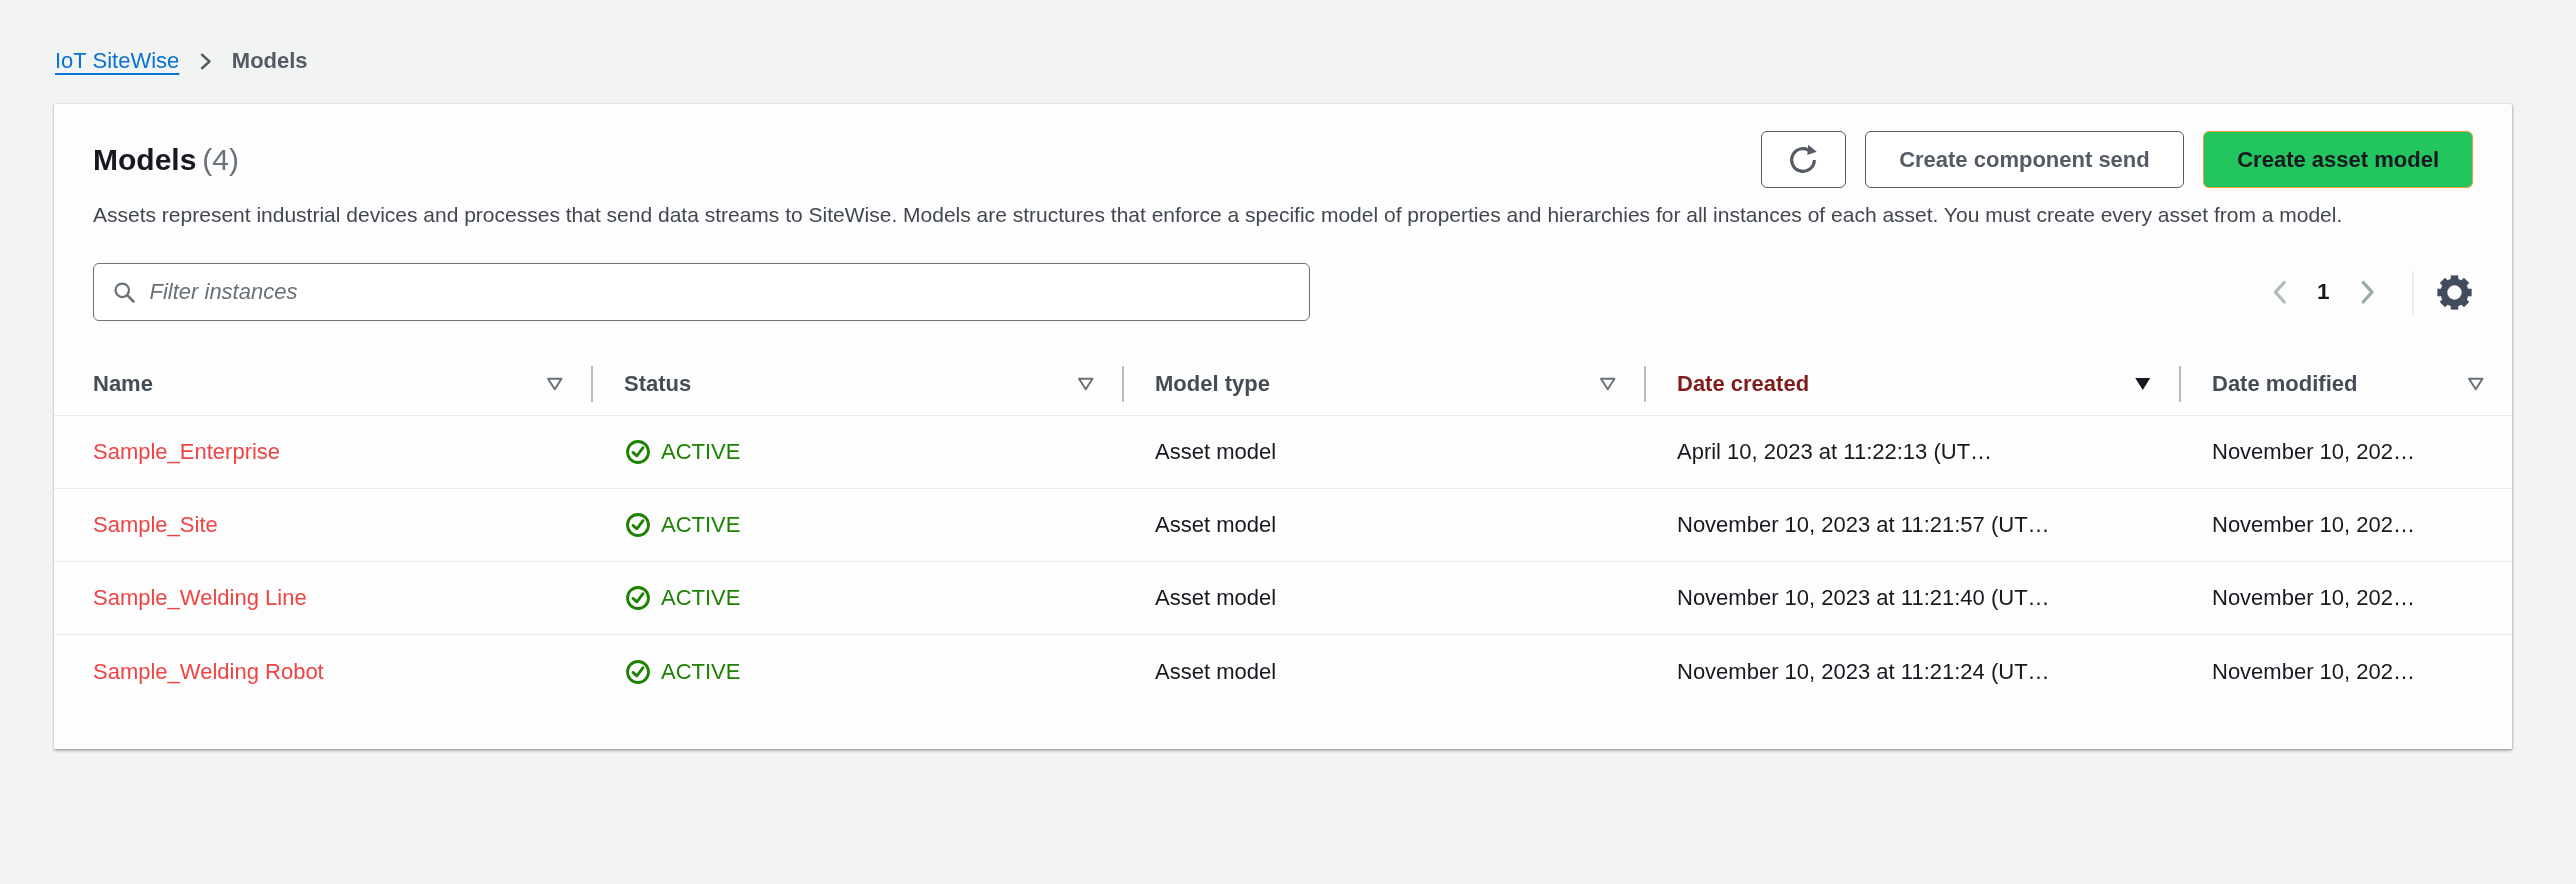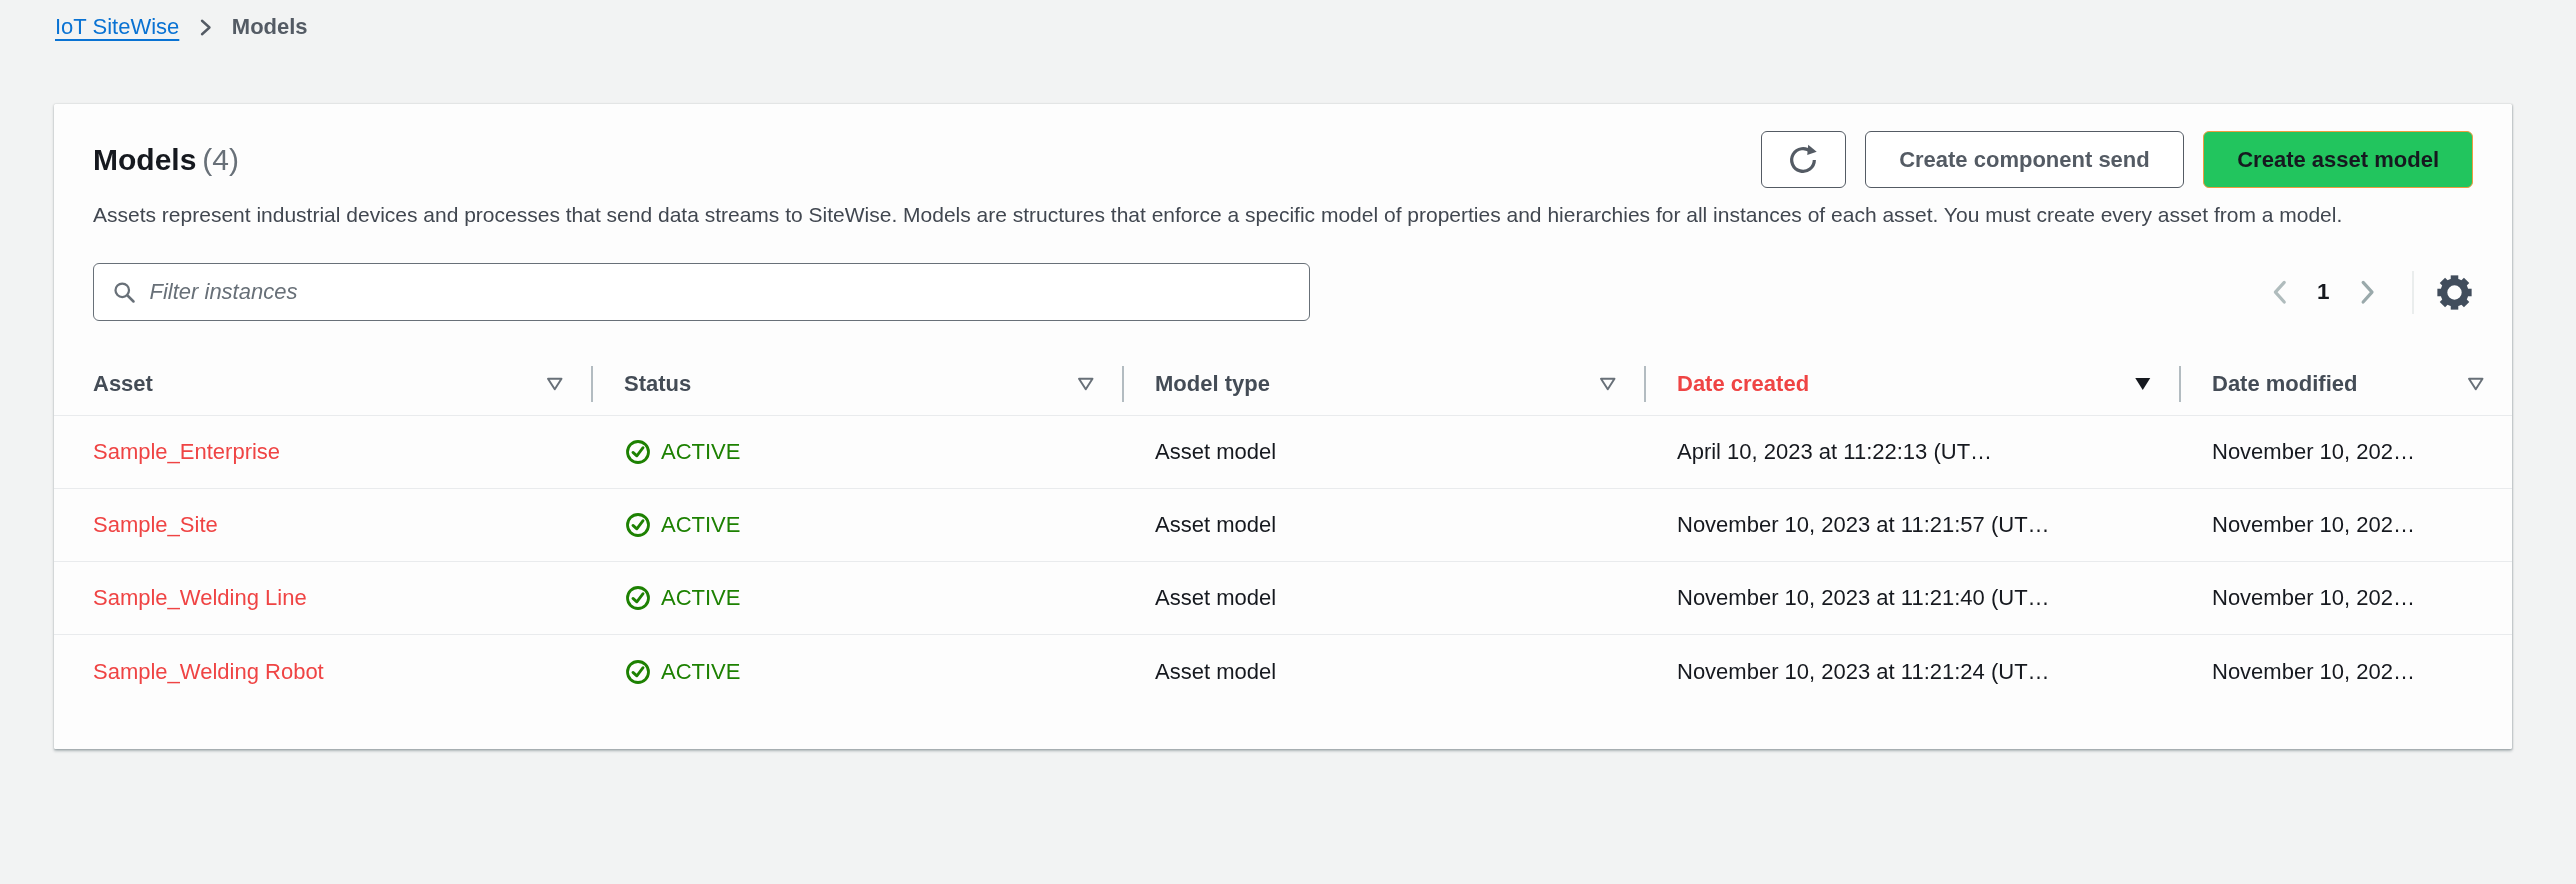--- a/index.html
+++ b/index.html
@@ -7,21 +7,21 @@
   body {
     background:#f2f3f3;
     font-family:"Liberation Sans", sans-serif;
     color:#16191f;
     overflow:hidden;
     position:relative;
   }
 
   
   .breadcrumb {
-    position:absolute; left:55px; top:14px;
+    position:absolute; left:55px; top:48px;
     display:flex; align-items:center; gap:16.5px;
     font-size:22px;
   }
   .breadcrumb a.crumb-link {
     color:#0972d3; text-decoration:underline; text-underline-offset:5.2px;
     cursor:pointer; font-weight:400;
   }
   .crumb-sep { display:flex; align-items:center; }
   .crumb-current { color:#545b64; font-weight:700; }
 
@@ -93,21 +93,21 @@
     position:relative; height:100%;
     display:flex; align-items:center; justify-content:space-between;
     font-size:22px; font-weight:700; color:#444c56;
     padding:0 27px 0 33px;
   }
   .th:first-child { padding-left:39px; }
   .th:not(:first-child)::before {
     content:""; position:absolute; left:0; top:50%; transform:translateY(-50%);
     width:1.5px; height:36px; background:#b3bcc1;
   }
-  .th.sorted { color:#ef4444; }
+  .th.sorted { color:#7f1d1d; }
 
   .trow { height:73px; border-bottom:1.5px solid #e9ebed; background:#fdfdfd; }
   .trow:last-child { border-bottom:none; }
   .td { font-size:22px; color:#16191f; padding-left:33px; white-space:nowrap; overflow:hidden; }
   .td:first-child { padding-left:39px; }
   .td a.cell-link {
     color:#ef4444; text-decoration:underline; text-underline-offset:6.7px;
     text-decoration-thickness:1.5px; cursor:pointer;
   }
   .status-cell { display:flex; align-items:center; gap:9px; color:#1d8102; }
@@ -198,21 +198,21 @@
             </svg>
           </span>
         </button>
       </div>
     </div>
   </div>
 
   <div class="table">
     <div class="thead">
       <div class="th">
-        <span>Asset</span>
+        <span>Name</span>
         <span>
           <svg width="19.5" height="18" viewBox="0 0 26 24">
               <path d="M4 5 L22 5 L13 19 Z" fill="none" stroke="#687078" stroke-width="2.6" stroke-linejoin="round"></path>
             </svg>
         </span>
       </div>
       <div class="th">
         <span>Status</span>
         <span>
           <svg width="19.5" height="18" viewBox="0 0 26 24">

